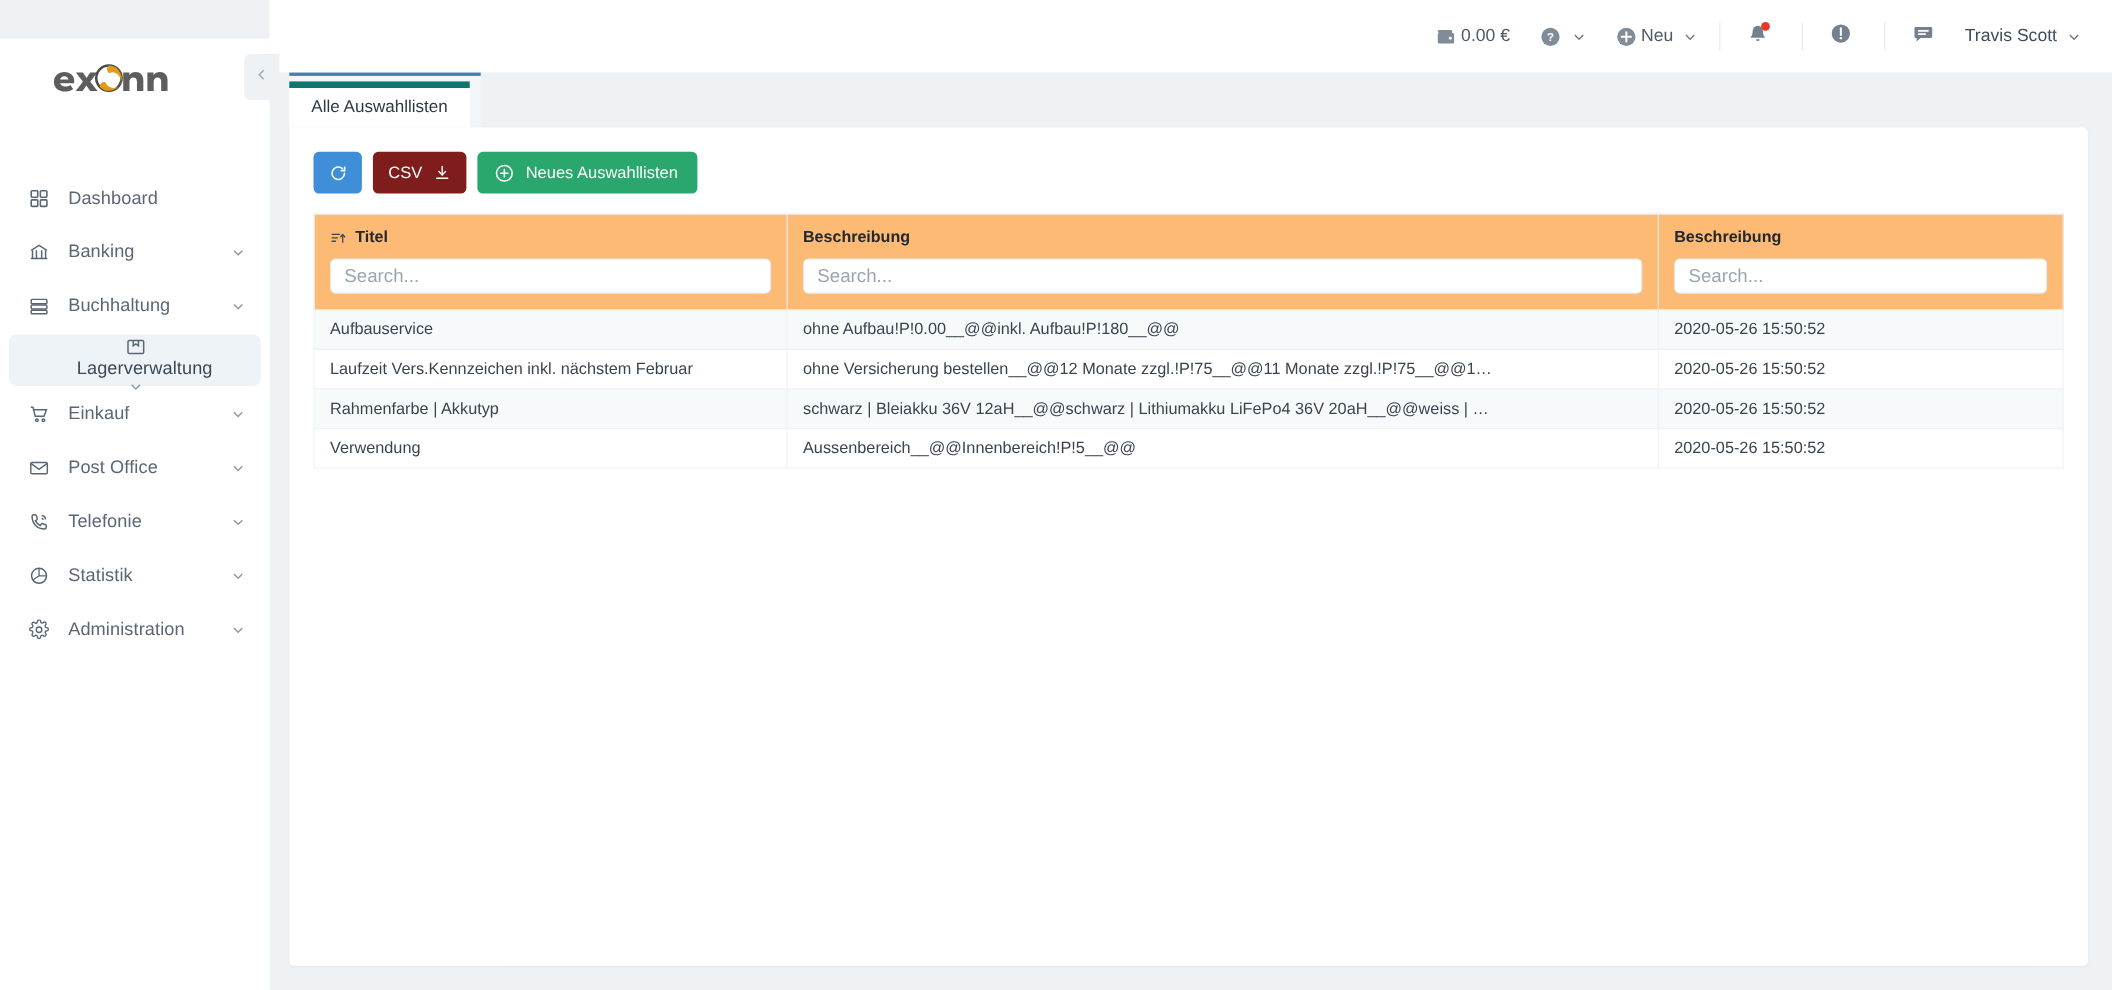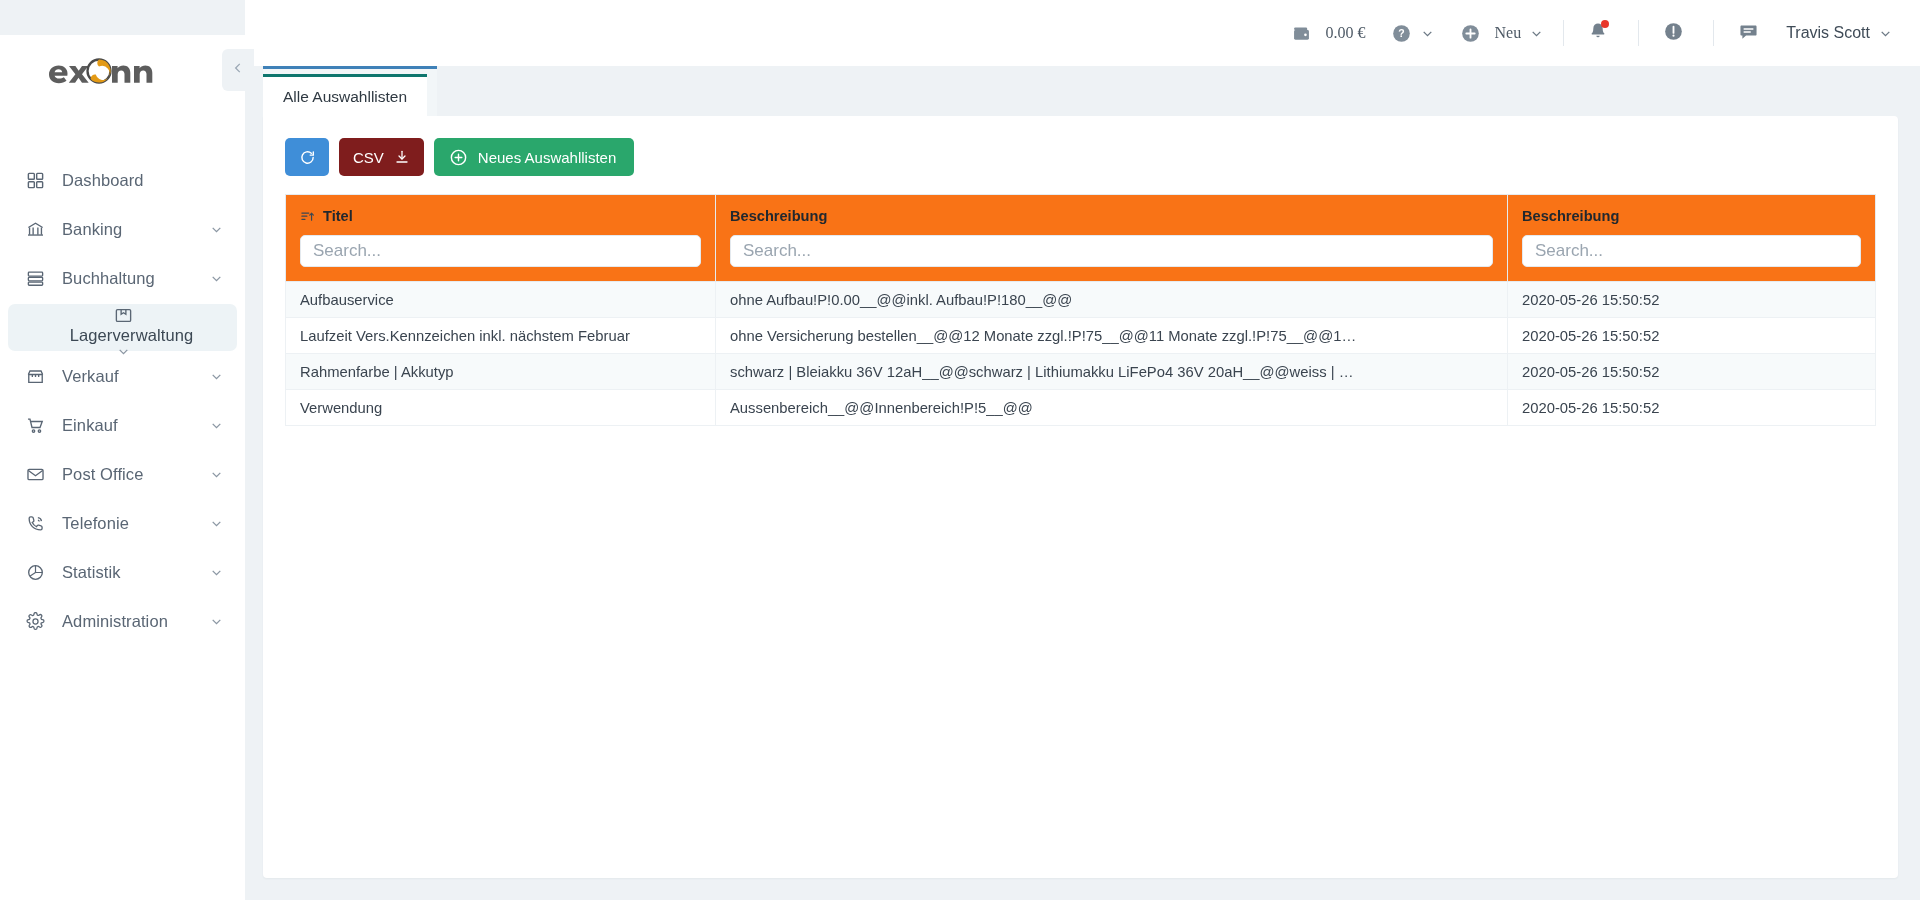--- a/index.html
+++ b/index.html
@@ -93,21 +93,21 @@
   }
   .hdr-group {
     display: flex;
     align-items: center;
     color: #4e5a66;
     font-size: 16px;
     cursor: pointer;
     margin-left: 26px;
   }
   .hdr-ico { display: flex; align-items: center; color: #808d99; }
-  .hdr-txt { margin-left: 13px; white-space: nowrap; font-family: Liberation Serif, serif; }
+  .hdr-txt { margin-left: 3px; white-space: nowrap; }
   .hdr-chev { margin-left: 9px; color: #6b7884; display:flex; }
   .hdr-sep { width: 1px; height: 26px; background: #e3e8ed; margin: 0 0 0 20px; }
   .icon-btn {
     width: 40px; height: 40px;
     display: flex; align-items: center; justify-content: center;
     color: #74818d; cursor: pointer; position: relative;
     margin-left: 14px;
   }
   .badge-dot {
     position: absolute;
@@ -155,21 +155,21 @@
     flex-direction: column;
     box-shadow: 0 1px 2px rgba(30,50,70,.05);
   }
   #subtabs {
     position: absolute;
     top: -42px; left: 0;
     display: flex;
   }
   .sub-tab {
     background: #ffffff;
-    border-top: 3px solid #0f766e;
+    border-top: 6px solid #0f766e;
     height: 42px;
     display: flex; align-items: center;
     padding: 0 20px;
     font-size: 15.5px;
     color: #2f3942;
     cursor: pointer;
     white-space: nowrap;
   }
 
   .toolbar {
@@ -202,21 +202,21 @@
     width: 100%;
     border-collapse: collapse;
     table-layout: fixed;
   }
   table.grid thead th {
     border: 1px solid #e6ebef;
     border-bottom: 1px solid #e6ebef;
     text-align: left;
     vertical-align: top;
     padding: 13px 14px 14px 14px;
-    background: #f97316;
+    background: #fdba74;
   }
   .th-row { display: flex; align-items: center; gap: 8px; }
   .th-sort { color: #3c4752; display: flex; align-items: center; }
   .th-label {
     font-size: 14.6px;
     font-weight: bold;
     color: #22282e;
     white-space: nowrap;
   }
   .th-search {
@@ -331,35 +331,20 @@
           </svg>
         </span>
         <span class="nav-label">Lagerverwaltung</span>
         <span class="nav-chev">
           <svg width="13" height="13" viewBox="0 0 24 24" fill="none" stroke="currentColor" stroke-width="2.4">
               <path d="M5 9l7 7 7-7"></path>
             </svg>
         </span>
       </div>
 
-      <div class="nav-item">
-        <span class="nav-ico">
-          <svg width="19" height="19" viewBox="0 0 24 24" fill="none" stroke="currentColor" stroke-width="1.7">
-            <path d="M3.5 9.5h17v10h-17z"></path>
-              <path d="M3 9.5 5 5h14l2 4.5"></path>
-              <path d="M8 9.5v3M12 9.5v3M16 9.5v3"></path>
-          </svg>
-        </span>
-        <span class="nav-label">Verkauf</span>
-        <span class="nav-chev">
-          <svg width="13" height="13" viewBox="0 0 24 24" fill="none" stroke="currentColor" stroke-width="2.4">
-              <path d="M5 9l7 7 7-7"></path>
-            </svg>
-        </span>
-      </div>
 
       <div class="nav-item">
         <span class="nav-ico">
           <svg width="19" height="19" viewBox="0 0 24 24" fill="none" stroke="currentColor" stroke-width="1.7">
             <path d="M2.5 4h2.5l2.6 10.5h10.1L20.5 7H6"></path>
               <circle cx="9.5" cy="19" r="1.5"></circle>
               <circle cx="17" cy="19" r="1.5"></circle>
           </svg>
         </span>
         <span class="nav-label">Einkauf</span>

